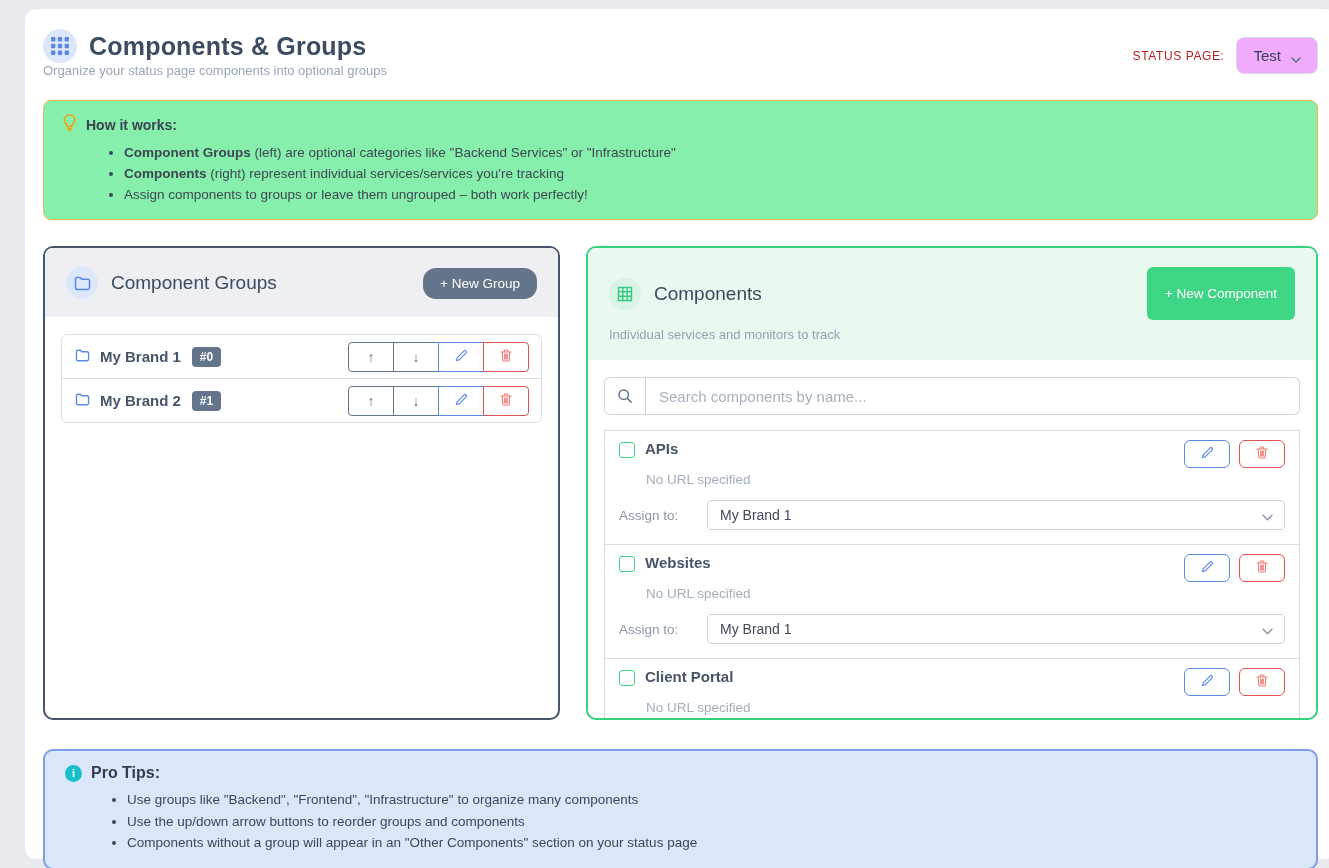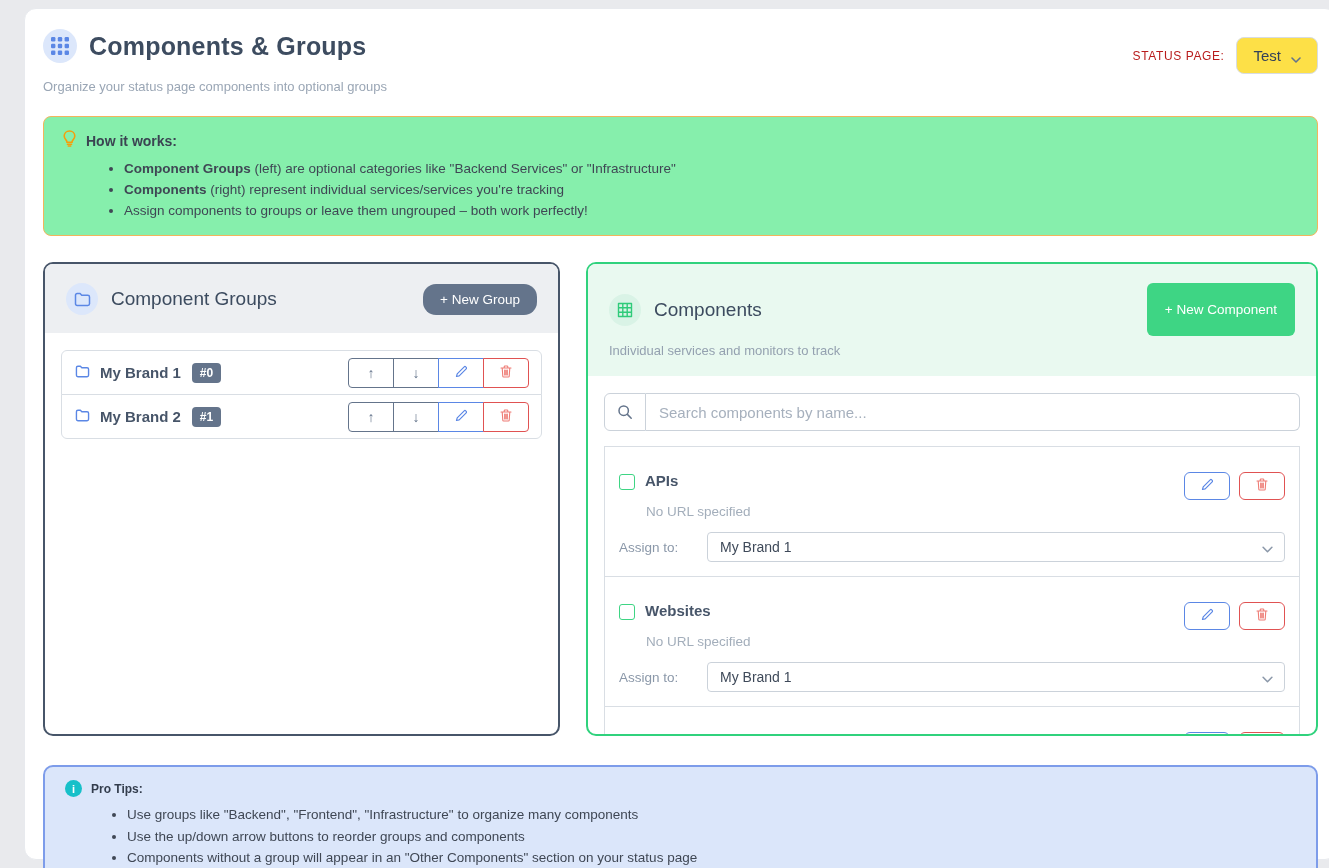--- a/index.html
+++ b/index.html
@@ -19,27 +19,27 @@
   }
   
   .page-header { display:flex; justify-content:space-between; align-items:flex-start; }
   .header-left { }
   .title-row { display:flex; align-items:center; gap:12px; }
   .app-icon-circle {
     width:34px; height:34px; border-radius:50%;
     background:#dce7fb; display:flex; align-items:center; justify-content:center;
   }
   .page-title { font-size:25px; font-weight:700; color:#3d4c60; letter-spacing:0.2px; }
-  .page-subtitle { font-size:13px; color:#9aa6b5; margin-top:16px; }
+  .page-subtitle { font-size:13px; color:#9aa6b5; margin-top:0; }
   .statuspage-ctl { display:flex; align-items:center; gap:12px; margin-top:8px; }
   .statuspage-label { font-size:12px; color:#b91c1c; letter-spacing:0.6px; }
   .statuspage-select {
     display:flex; align-items:center; gap:10px;
     border:1px solid #d7dce3; border-radius:8px;
-    padding:9px 16px; background:#fde047; cursor:pointer;
+    padding:9px 16px; background:#f0abfc; cursor:pointer;
     font-size:15px; color:#33415a; font-weight:500;
   }
   .chev { width:10px; height:10px; display:inline-block; }
   
   .howbox {
     margin-top:22px;
     background:#86efac;
     border:1.5px solid #f3b45c;
     border-radius:8px;
     padding:13px 18px 14px 18px;
@@ -109,21 +109,21 @@
   }
   .search-input {
     flex:1; border:1px solid #cbd2da; border-left:none; border-radius:0 6px 6px 0;
     padding:0 13px; font-size:15px; color:#33415a; outline:none;
     font-family:inherit;
   }
   .search-input::placeholder { color:#a6b0bd; }
   
   .comp-card {
     border:1px solid #d9dee4; background:#fff;
-    padding:25px 14px 14px 14px; margin-top:-1px;
+    padding:9px 14px 14px 14px; margin-top:-1px;
   }
   .comp-card:first-of-type { margin-top:0; border-radius:6px 6px 0 0; }
   .comp-card:last-of-type { border-radius:0 0 6px 6px; }
   .comp-top { display:flex; align-items:flex-start; }
   .comp-check {
     width:16px; height:16px; border:1.5px solid #3ed584; border-radius:3px;
     background:#fff; cursor:pointer; margin-top:2px;
   }
   .comp-name { font-size:15px; font-weight:700; color:#475569; margin-left:10px; }
   .comp-actions { margin-left:auto; display:flex; gap:9px; }
@@ -149,21 +149,21 @@
     border:2px solid #7d9cea;
     border-radius:10px;
     padding:13px 20px 14px 20px;
   }
   .tips-title-row { display:flex; align-items:center; gap:9px; }
   .info-icon {
     width:17px; height:17px; border-radius:50%; background:#17c0c9;
     color:#fff; font-size:11px; font-weight:700;
     display:flex; align-items:center; justify-content:center;
   }
-  .tips-title { font-size:12px; font-weight:700; color:#333d4d; }
+  .tips-title { font-size:16px; font-weight:700; color:#333d4d; }
   .tipsbox ul { margin:7px 0 0 62px; }
   .tipsbox li { font-size:13.5px; color:#3f4754; line-height:21.5px; }
 </style>
 </head>
 <body>
 
 <div class="card">
 
   <div class="page-header">
     <div class="header-left">

